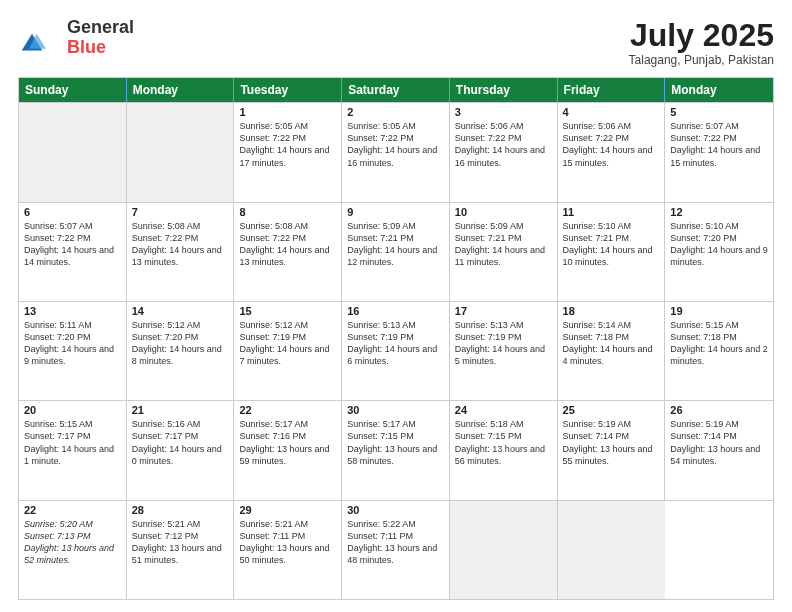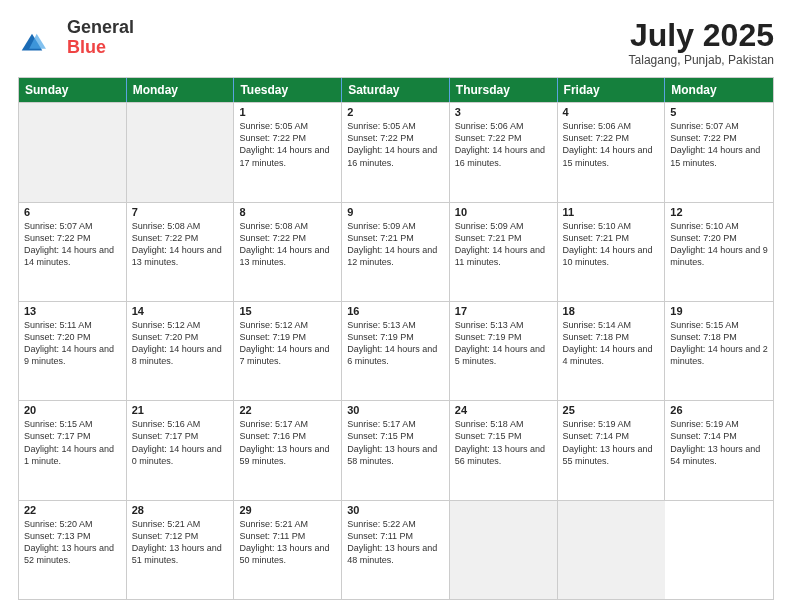--- a/index.html
+++ b/index.html
@@ -301,21 +301,21 @@
           <div class="cal-cell">
             <div class="day-num">26</div>
             <div class="cell-text" style="white-space: pre-line;">Sunrise: 5:19 AM
 Sunset: 7:14 PM
 Daylight: 13 hours and 54 minutes.</div>
           </div>
         </div>
         <div class="cal-row">
           <div class="cal-cell">
             <div class="day-num">22</div>
-            <div class="cell-text" style="white-space: pre-line;">Sunrise: 5:20 AM
+            <div class="cell-text" style="white-space: pre-line; font-style: italic;">Sunrise: 5:20 AM
 Sunset: 7:13 PM
 Daylight: 13 hours and 52 minutes.</div>
           </div>
           <div class="cal-cell">
             <div class="day-num">28</div>
             <div class="cell-text" style="white-space: pre-line;">Sunrise: 5:21 AM
 Sunset: 7:12 PM
 Daylight: 13 hours and 51 minutes.</div>
           </div>
           <div class="cal-cell">

